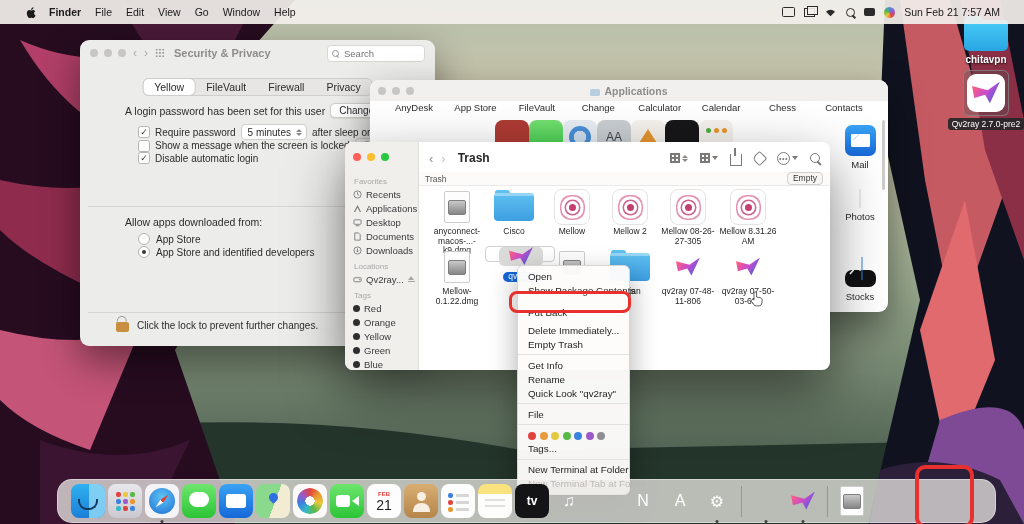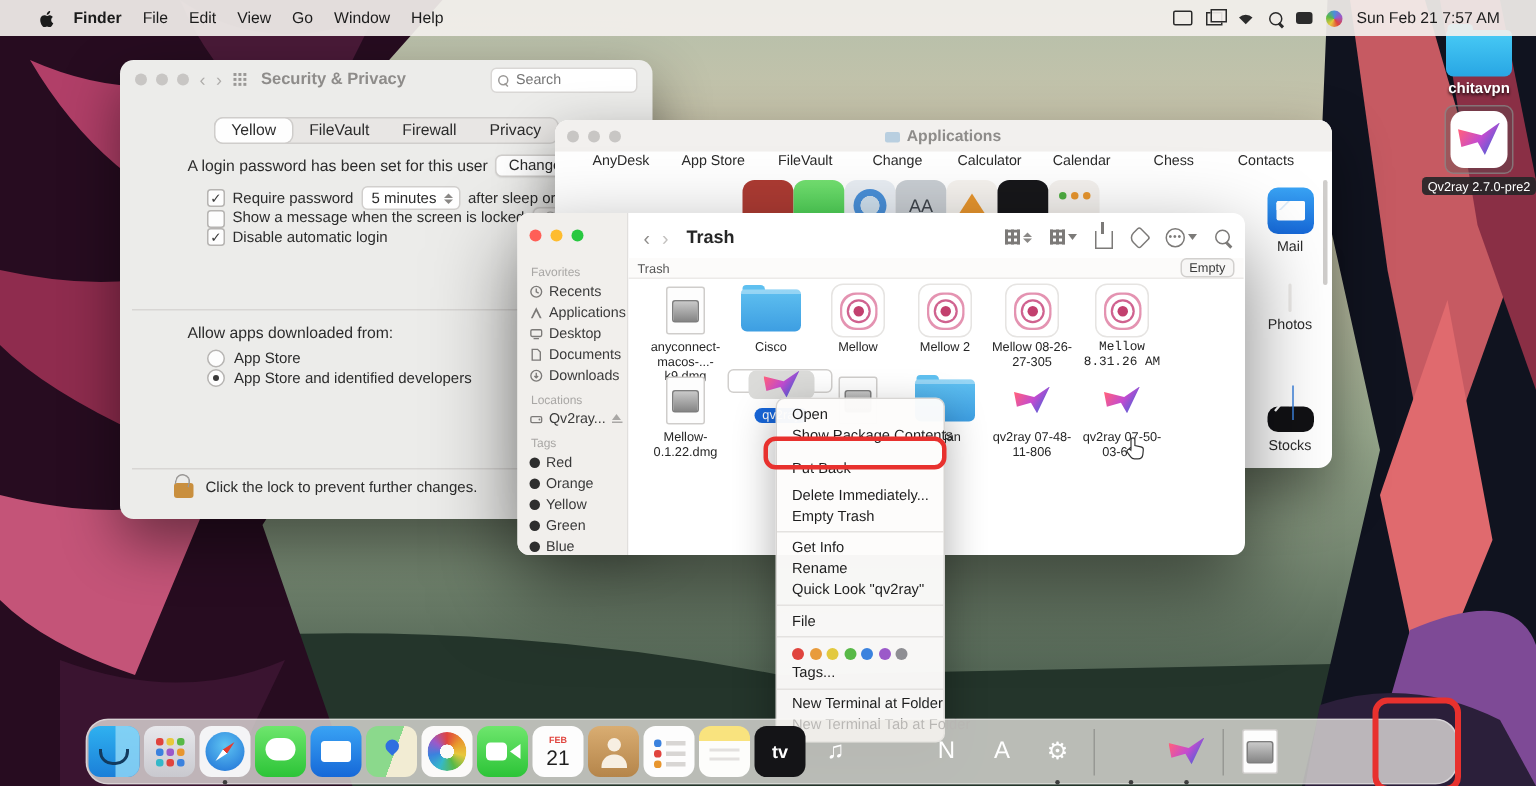--- a/index.html
+++ b/index.html
@@ -189,21 +189,21 @@
   .dlabel{margin-top:3px;font-size:10px;font-weight:bold;color:#fff;text-shadow:0 1px 2px rgba(0,0,0,.85);}
   .dicon.qv{left:957px;top:70px;}
   .qv-selbg{padding:3px;border:1px solid rgba(140,140,140,.7);background:rgba(80,80,80,.35);border-radius:6px;}
   .qv-ic{width:38px;height:38px;background:#fff;border-radius:9px;display:flex;align-items:center;justify-content:center;}
   .qv-chip{margin-top:2px;background:rgba(38,38,40,.92);color:#fff;font-size:8.5px;
     padding:1px 4px;border-radius:3px;white-space:nowrap;}
 
   
   .dock{position:absolute;left:57px;top:479px;width:911px;height:42px;z-index:50;
     background:rgba(236,233,230,.75);border:1px solid rgba(255,255,255,.4);border-radius:15px;
-    display:flex;align-items:center;padding:0 1px;gap:3px;}
+    display:flex;align-items:center;padding:0 13px;gap:3px;}
   .di{width:34px;height:34px;border-radius:8px;flex:0 0 auto;position:relative;
     display:flex;align-items:center;justify-content:center;color:#fff;}
   .dsep{width:1px;height:31px;background:rgba(70,70,70,.3);margin:0 4px;flex:0 0 auto;}
   .rdot{position:absolute;bottom:-5px;left:50%;transform:translateX(-50%);width:3px;height:3px;border-radius:50%;background:#3e3e3e;}
   .d-finder{background:linear-gradient(#2fb1f0,#1b7fd8);overflow:hidden;}
   .d-finder::before{content:"";position:absolute;right:0;top:0;bottom:0;width:46%;background:#8ed6f6;opacity:.85;}
   .d-finder::after{content:"";position:absolute;left:7px;right:7px;bottom:8px;height:9px;
     border:2px solid #123a5e;border-top:0;border-radius:0 0 9px 9px;}
   .d-launchpad{background:linear-gradient(#e8e8ec,#c9c9cf);}
   .d-launchpad::after{content:"";position:absolute;left:8px;top:8px;width:5px;height:5px;border-radius:2px;background:#e0443e;
@@ -612,21 +612,21 @@
       <span class="fl">Mellow 2</span>
     </div>
     <div class="file" style="left:314px;top:46px;">
       <span class="fi">
           <span class="whitebox">
             <span class="rings"></span>
           </span>
         </span>
       <span class="fl">Mellow 08-26-27-305</span>
     </div>
-    <div class="file" style="left:374px;top:46px;font-family:Liberation Mono, monospace;">
+    <div class="file" style="left:374px;top:46px;">
       <span class="fi">
           <span class="whitebox">
             <span class="rings"></span>
           </span>
         </span>
       <span class="fl">Mellow 8.31.26 AM</span>
     </div>
 
     <div class="file" style="left:83px;top:106px;">
       <span class="fi">

